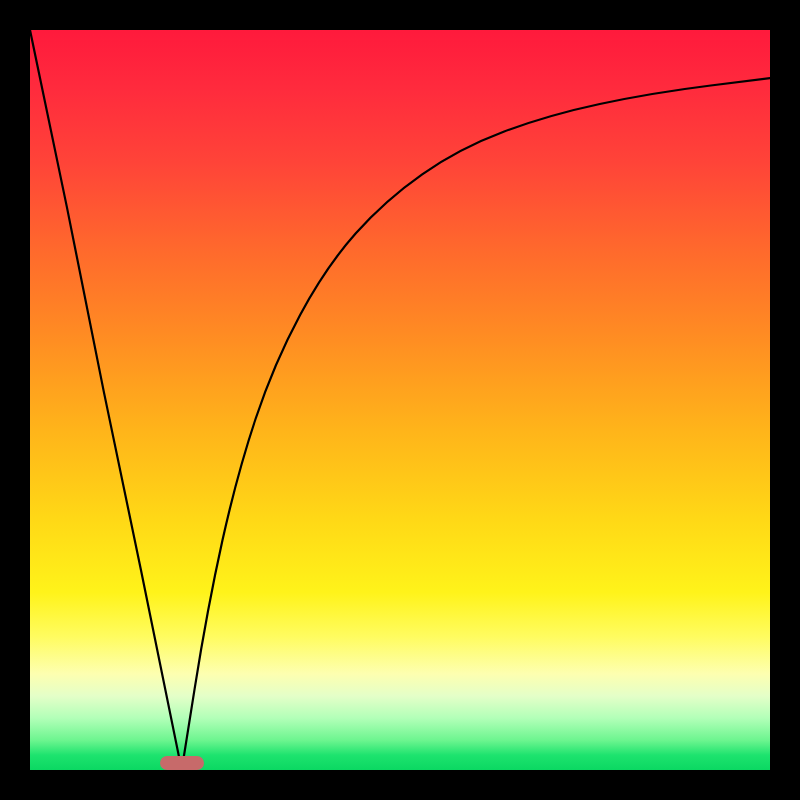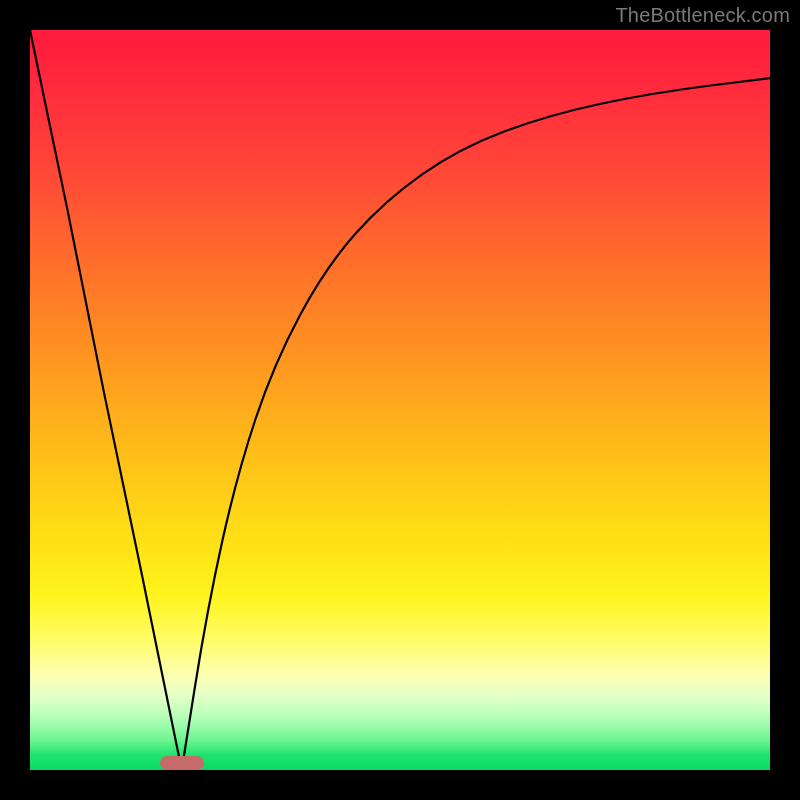--- a/index.html
+++ b/index.html
@@ -68,21 +68,20 @@
     color: #7a7a7a;
     font-size: 20px;
     font-weight: 500;
     letter-spacing: 0.2px;
   }
 </style>
 </head>
 <body>
 
 <div class="frame">
-  <div class="watermark">TheBottleneck.com</div>
 
   <div class="plot-area">
     <div class="gradient"></div>
 
     <svg class="curve-svg" viewBox="0 0 740 740" preserveAspectRatio="none">
       <path id="curve-path" d="M0.00 0.00 L37.00 177.60 L74.00 362.60 L111.00 540.20 L151.70 740.00 Q151.70 740.00 164.65 658.60 Q177.60 577.20 192.40 510.60 Q207.20 444.00 225.70 388.50 Q244.20 333.00 270.10 284.90 Q296.00 236.80 325.60 203.50 Q355.20 170.20 392.20 144.30 Q429.20 118.40 473.60 101.75 Q518.00 85.10 569.80 74.00 Q621.60 62.90 680.80 55.50 T740.00 48.10 " fill="none" stroke="#000" stroke-width="2.2" stroke-linejoin="round" stroke-linecap="round"></path>
     </svg>
 
     <div id="marker" class="marker" style="left: 151.7px; top: 732.6px; background: rgb(199, 106, 106);"></div>
   </div>

